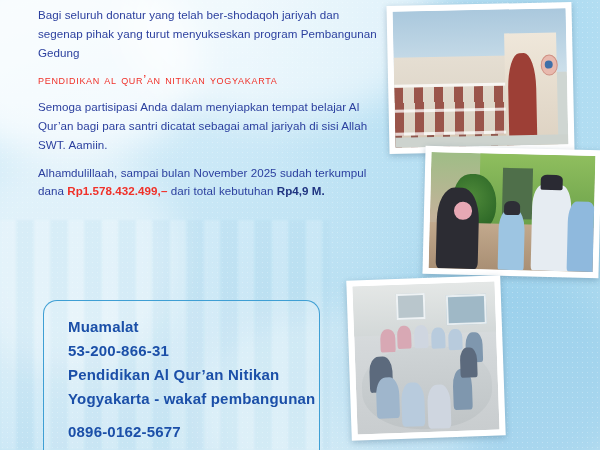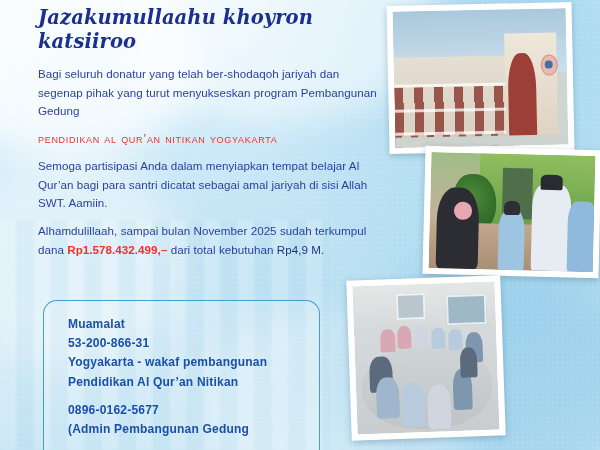--- a/index.html
+++ b/index.html
@@ -41,31 +41,31 @@
     font-size:11.6px;line-height:1.62;color:#2b3f9e;margin:0 0 9px 0;
     letter-spacing:.05px;
   }
   .redhead{
     color:#f03129;font-weight:400;font-size:13.2px;line-height:1.35;
     font-variant:small-caps;text-transform:lowercase;letter-spacing:.7px;
     margin:0 0 9px 0;
   }
   .redhead::first-letter{font-size:13.2px;}
   .amt-red{color:#f03129;font-weight:700;}
-  .amt-dark{color:#1f3480;font-weight:400;}
+  .amt-dark{color:#1f3480;font-weight:700;}
 
   
   .card{
     position:absolute;left:43px;top:300px;width:277px;height:170px;z-index:6;
     border:1.6px solid #3f9fd4;border-radius:14px 14px 0 0;border-bottom:none;
     background:rgba(255,255,255,.16);
     box-sizing:border-box;padding:14px 0 0 24px;
   }
   .card-line{
-    color:#1b4fa8;font-weight:700;font-size:12px;line-height:1.60;
+    color:#1b4fa8;font-weight:700;font-size:15px;line-height:1.60;
     letter-spacing:.2px;
   }
   .card-gap{height:9px;}
   .card-line.info{color:#1f72b8;}
 
   
   .photo{position:absolute;background:#fff;box-shadow:0 2px 6px rgba(40,80,110,.30);z-index:5;overflow:hidden;}
   .photo .inner{position:absolute;inset:6px;overflow:hidden;}
   .ph-building{left:388px;top:4px;width:185px;height:148px;transform:rotate(-1.2deg);}
   .ph-handshake{left:424px;top:148px;width:176px;height:128px;transform:rotate(1.4deg);}
@@ -175,38 +175,37 @@
         <i class="r1" style="left:32%;top:66%;width:16%;height:30%;"></i>
         <i class="r3" style="left:50%;top:68%;width:16%;height:30%;"></i>
         <i class="r4" style="left:68%;top:58%;width:14%;height:28%;"></i>
         <i class="r5" style="left:74%;top:44%;width:12%;height:20%;"></i>
       </div>
     </div>
   </div>
 
   <div class="content">
 
-    <div class="headline">Jazakumullaahu khoyron katsiiroo</div>
 
     <p class="para">Bagi seluruh donatur yang telah ber-shodaqoh jariyah dan segenap pihak yang turut menyukseskan program Pembangunan Gedung</p>
 
     <div class="redhead">Pendidikan Al Qur’an Nitikan Yogyakarta</div>
 
     <p class="para">Semoga partisipasi Anda dalam menyiapkan tempat belajar Al Qur’an bagi para santri dicatat sebagai amal jariyah di sisi Allah SWT. Aamiin.</p>
 
     <p class="para">
       <span>Alhamdulillaah, sampai bulan November 2025 sudah terkumpul dana </span><span class="amt-red">Rp1.578.432.499,–</span><span> dari total kebutuhan </span><span class="amt-dark">Rp4,9 M.</span><br>
       <br>
     </p>
   </div>
 
   <div class="card">
     <div class="card-line">Muamalat</div>
     <div class="card-line">53-200-866-31</div>
+    <div class="card-line">Pendidikan Al Qur’an Nitikan</div>
     <div class="card-line">Yogyakarta - wakaf pembangunan</div>
-    <div class="card-line">Pendidikan Al Qur’an Nitikan</div>
     <div class="card-gap"></div>
     <div class="card-line">0896-0162-5677</div>
     <div class="card-line">(Admin Pembangunan Gedung</div>
 
   </div>
 
 </div>
 
 </body></html>

